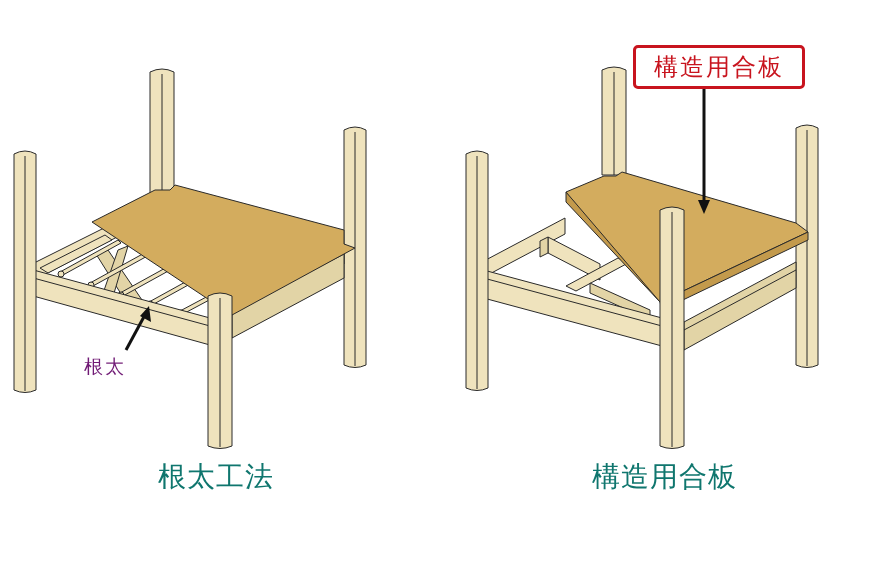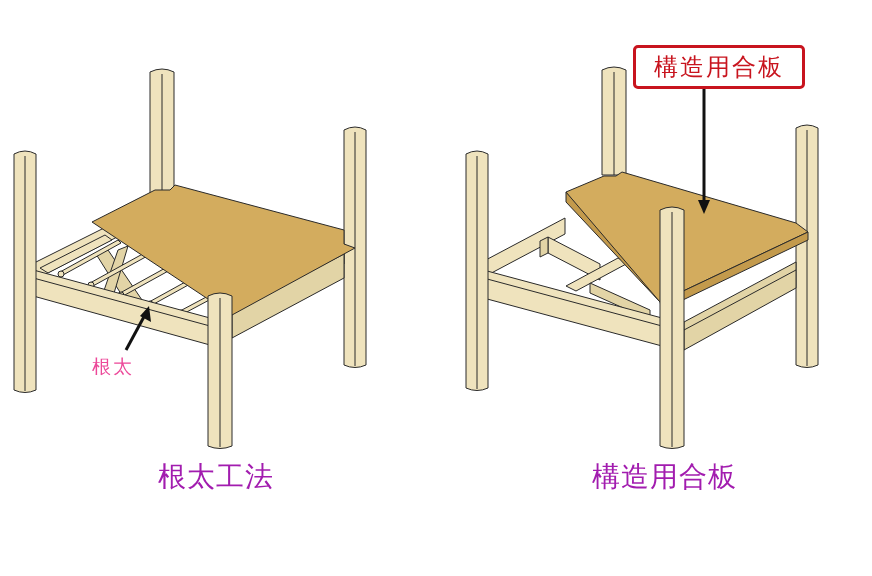--- a/index.html
+++ b/index.html
@@ -1,21 +1,21 @@
 <!DOCTYPE html>
 <html><head>
   <meta charset="utf-8">
   <style>
     html, body { margin: 0; padding: 0; background: #ffffff; }
     body { width: 872px; height: 576px; position: relative; overflow: hidden; font-family: "DejaVu Sans", sans-serif; }
     .canvas { position: absolute; left: 0; top: 0; width: 872px; height: 576px; }
-    .caption { position: absolute; font-size: 28px; color: #a21caf; letter-spacing: 1px; font-family: "DejaVu Sans", sans-serif; }
+    .caption { position: absolute; font-size: 28px; color: #0f766e; letter-spacing: 1px; font-family: "DejaVu Sans", sans-serif; }
     .cap-left { left: 158px; top: 458px; }
     .cap-right { left: 592px; top: 458px; }
-    .label-joist { position: absolute; left: 92px; top: 354px; font-size: 19px; color: #ec4899; letter-spacing: 2px; }
+    .label-joist { position: absolute; left: 84px; top: 354px; font-size: 19px; color: #701a75; letter-spacing: 2px; }
     .callout { position: absolute; left: 633px; top: 45px; width: 172px; height: 44px; box-sizing: border-box; border: 3px solid #c8141e; border-radius: 5px; background: #fff; color: #c8141e; font-size: 24px; display: flex; align-items: center; justify-content: center; letter-spacing: 2px; }
   </style>
 </head>
 <body>
 
 <svg class="canvas" viewBox="0 0 872 576" xmlns="http://www.w3.org/2000/svg">
   <defs>
     <style>
       .w { fill: #efe3bd; stroke: #2a2a2a; stroke-width: 1; stroke-linejoin: round; }
       .wd { fill: #e2d4a6; stroke: #2a2a2a; stroke-width: 1; stroke-linejoin: round; }

